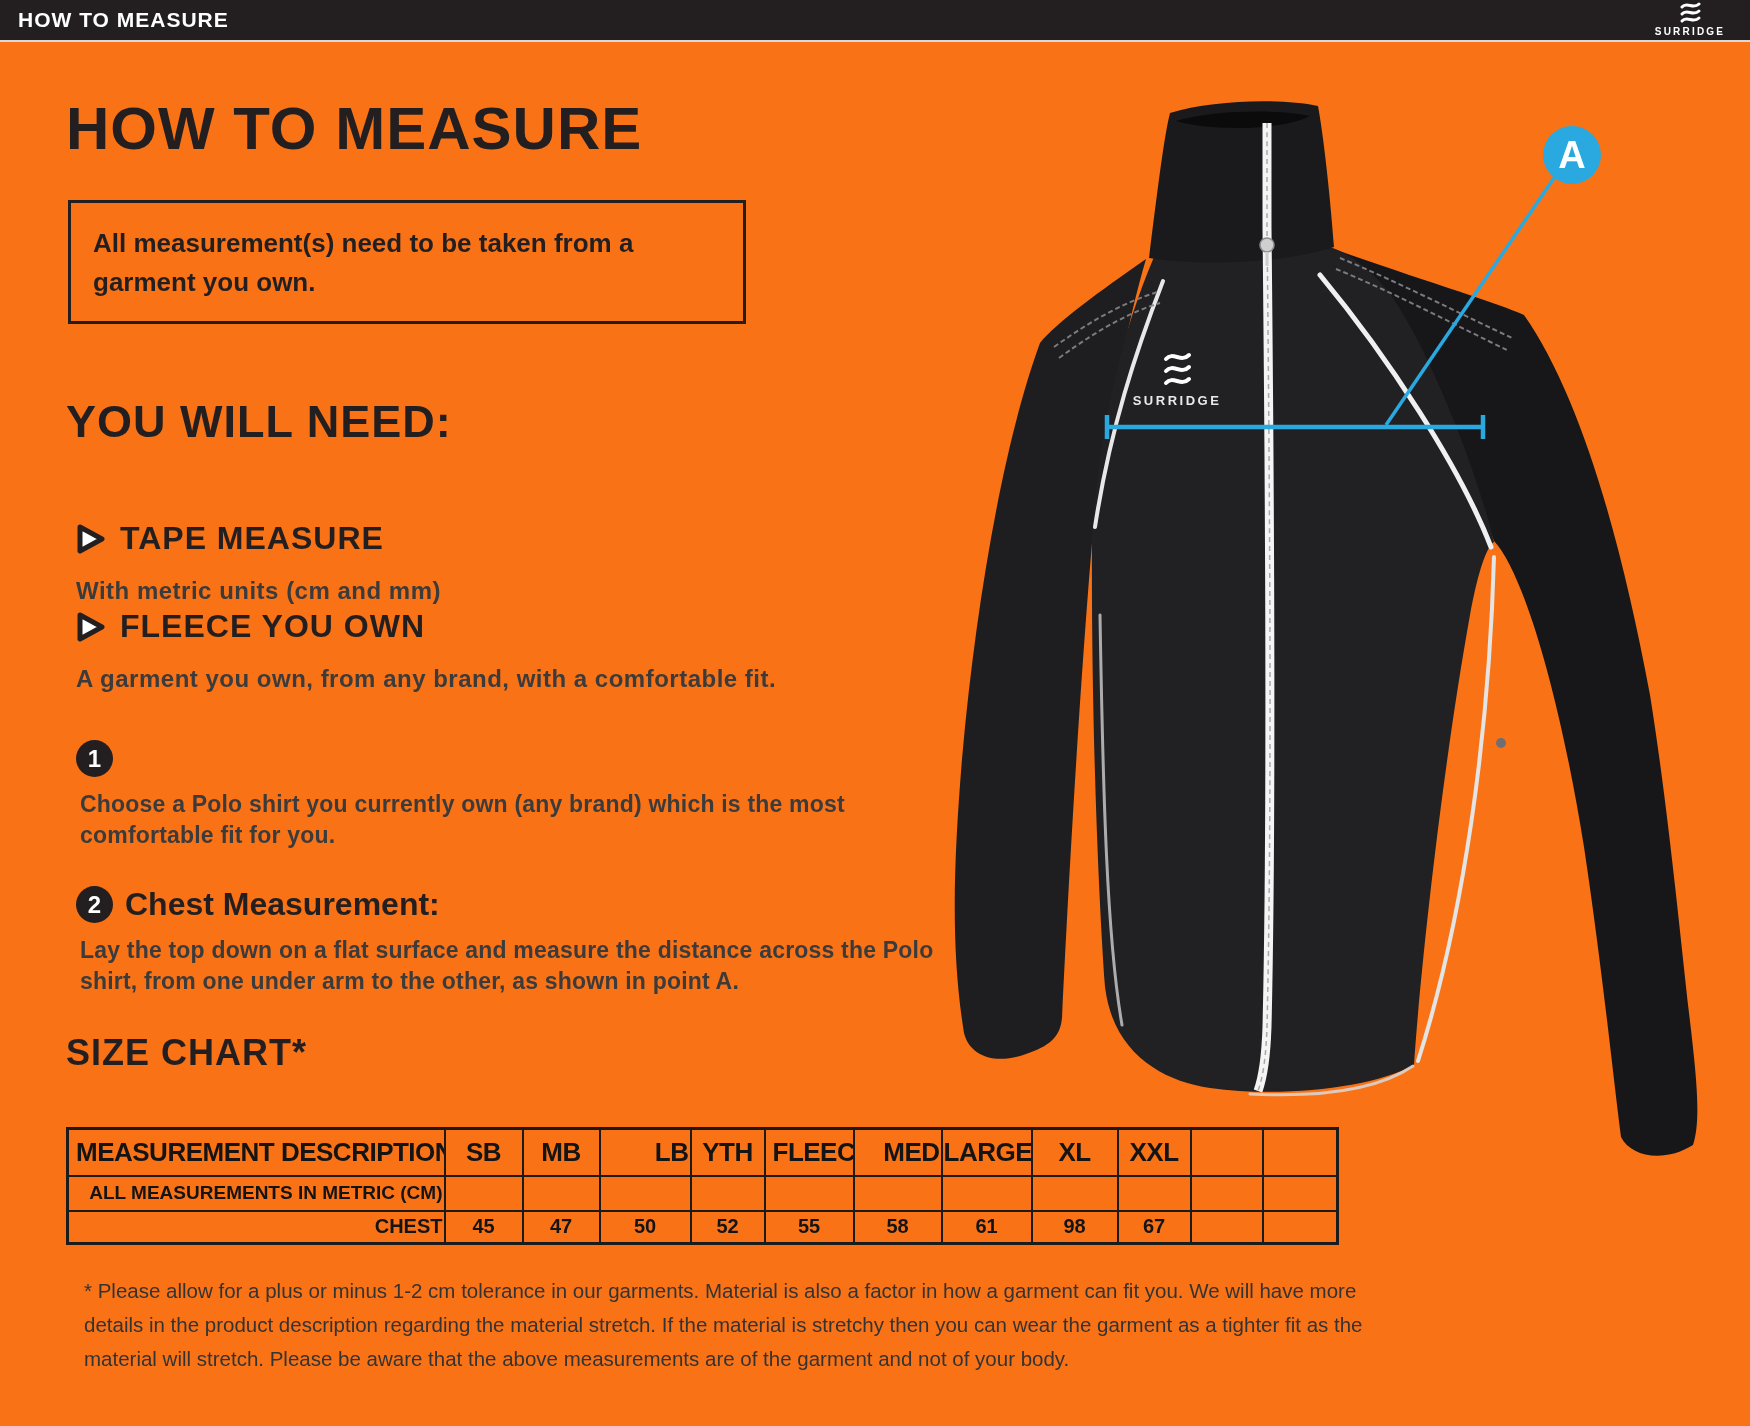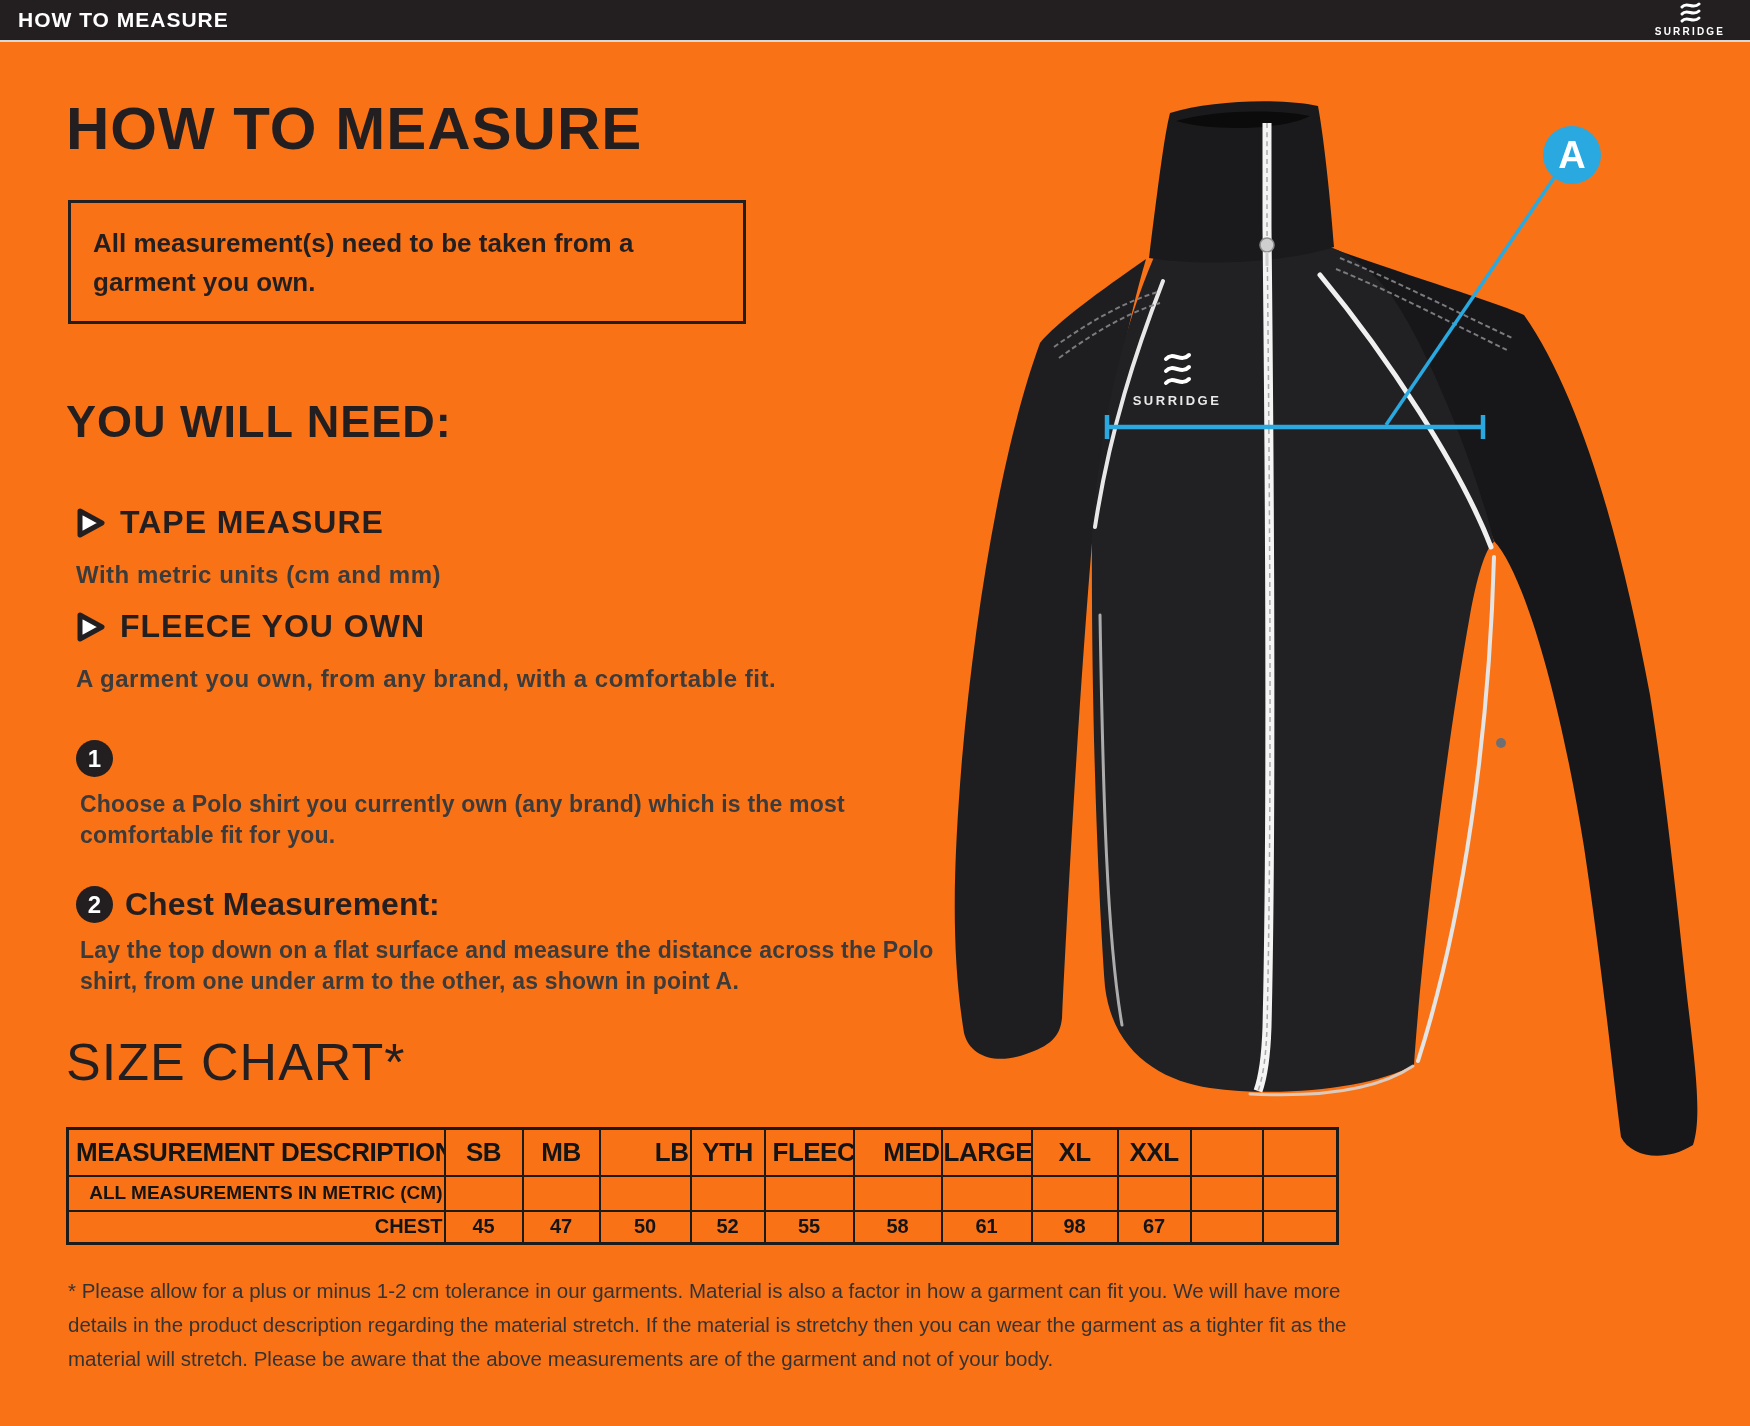--- a/index.html
+++ b/index.html
@@ -32,34 +32,34 @@
   .step{position:absolute;left:76px;}
   .step-head{display:flex;align-items:center;gap:12px;}
   .step-num{width:37px;height:37px;border-radius:50%;background:#231f20;color:#fff;font-size:24px;
             font-weight:bold;display:flex;align-items:center;justify-content:center;flex:0 0 auto;}
   .step-title{font-size:32px;font-weight:bold;color:#231f20;}
   .step-desc{margin-top:12px;margin-left:4px;width:870px;font-size:23px;font-weight:bold;
              line-height:31px;color:#3b3b3c;letter-spacing:.2px;}
 
   
   .sizechart-head{position:absolute;left:66px;top:1032px;display:flex;align-items:baseline;gap:16px;}
-  .sizechart-title{font-size:52px;font-weight:normal;letter-spacing:1px;}
+  .sizechart-title{font-size:36px;font-weight:bold;letter-spacing:1px;}
   .sizechart-sub{font-size:25px;font-weight:bold;color:#3b3b3c;}
 
   
   .tablewrap{position:absolute;left:66px;top:1127px;}
   table.size{border-collapse:collapse;table-layout:fixed;width:1270px;border:3px solid #1b1b1b;}
   table.size th, table.size td{border:2px solid #1b1b1b;overflow:hidden;white-space:nowrap;
                                text-align:center;vertical-align:middle;color:#141414;}
   tr.hdr{height:47px;}  tr.hdr th{font-size:26px;font-weight:bold;letter-spacing:-.5px;}
   tr.meta{height:35px;} tr.meta td{font-size:19px;font-weight:bold;}
   tr.vals{height:33px;} tr.vals td{font-size:20px;font-weight:bold;}
   table.size .al{text-align:right;padding-left:7px;}
 
-  .footnote{position:absolute;left:68px;top:1274px;width:1335px;font-size:20.5px;font-weight:normal;
+  .footnote{position:absolute;left:84px;top:1274px;width:1335px;font-size:20.5px;font-weight:normal;
             color:#333;line-height:34px;}
 
   
   .jacket{position:absolute;left:950px;top:95px;width:800px;height:1080px;}
 </style>
 </head>
 <body>
 
 <div id="screen">
 
@@ -76,21 +76,21 @@
       </svg>
     </div>
   </div>
 
   <div class="h1">HOW TO MEASURE</div>
 
   <div class="notice">All measurement(s) need to be taken from a garment you own.</div>
 
   <div class="h2">YOU WILL NEED:</div>
 
-  <div class="need-item" style="top:504px;">
+  <div class="need-item" style="top:520px;">
     <div class="need-row">
       <svg class="tri" viewBox="0 0 30 34">
         <path d="M4,5 L26,17 L4,29 Z" fill="#ffffff" stroke="#231f20" stroke-width="5" stroke-linejoin="round"></path>
       </svg>
       <span class="need-label">TAPE MEASURE</span>
     </div>
     <div class="need-desc">With metric units (cm and mm)</div>
   </div>
 
   <div class="need-item" style="top:608px;">

